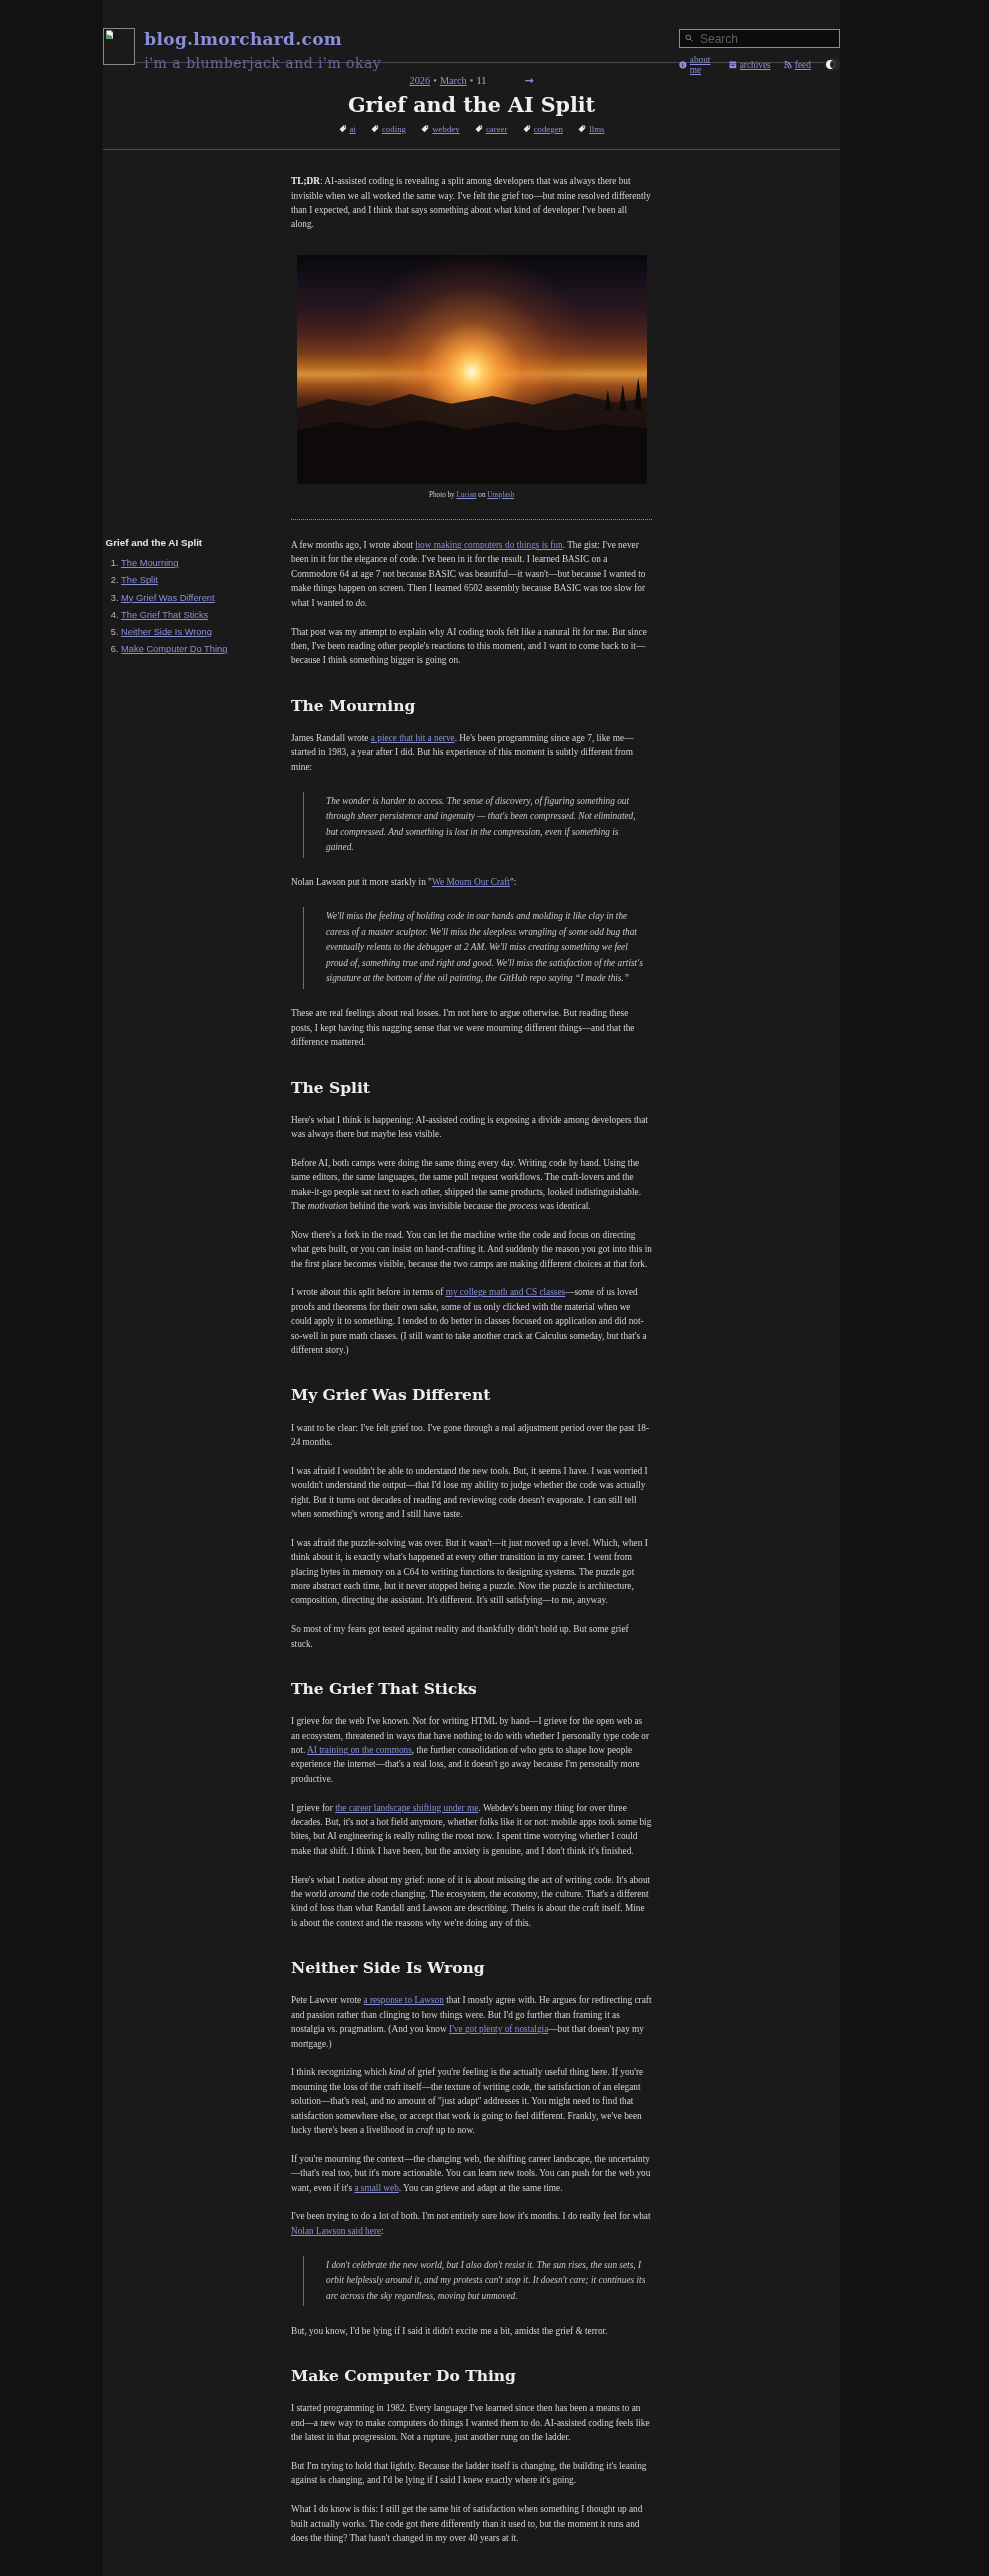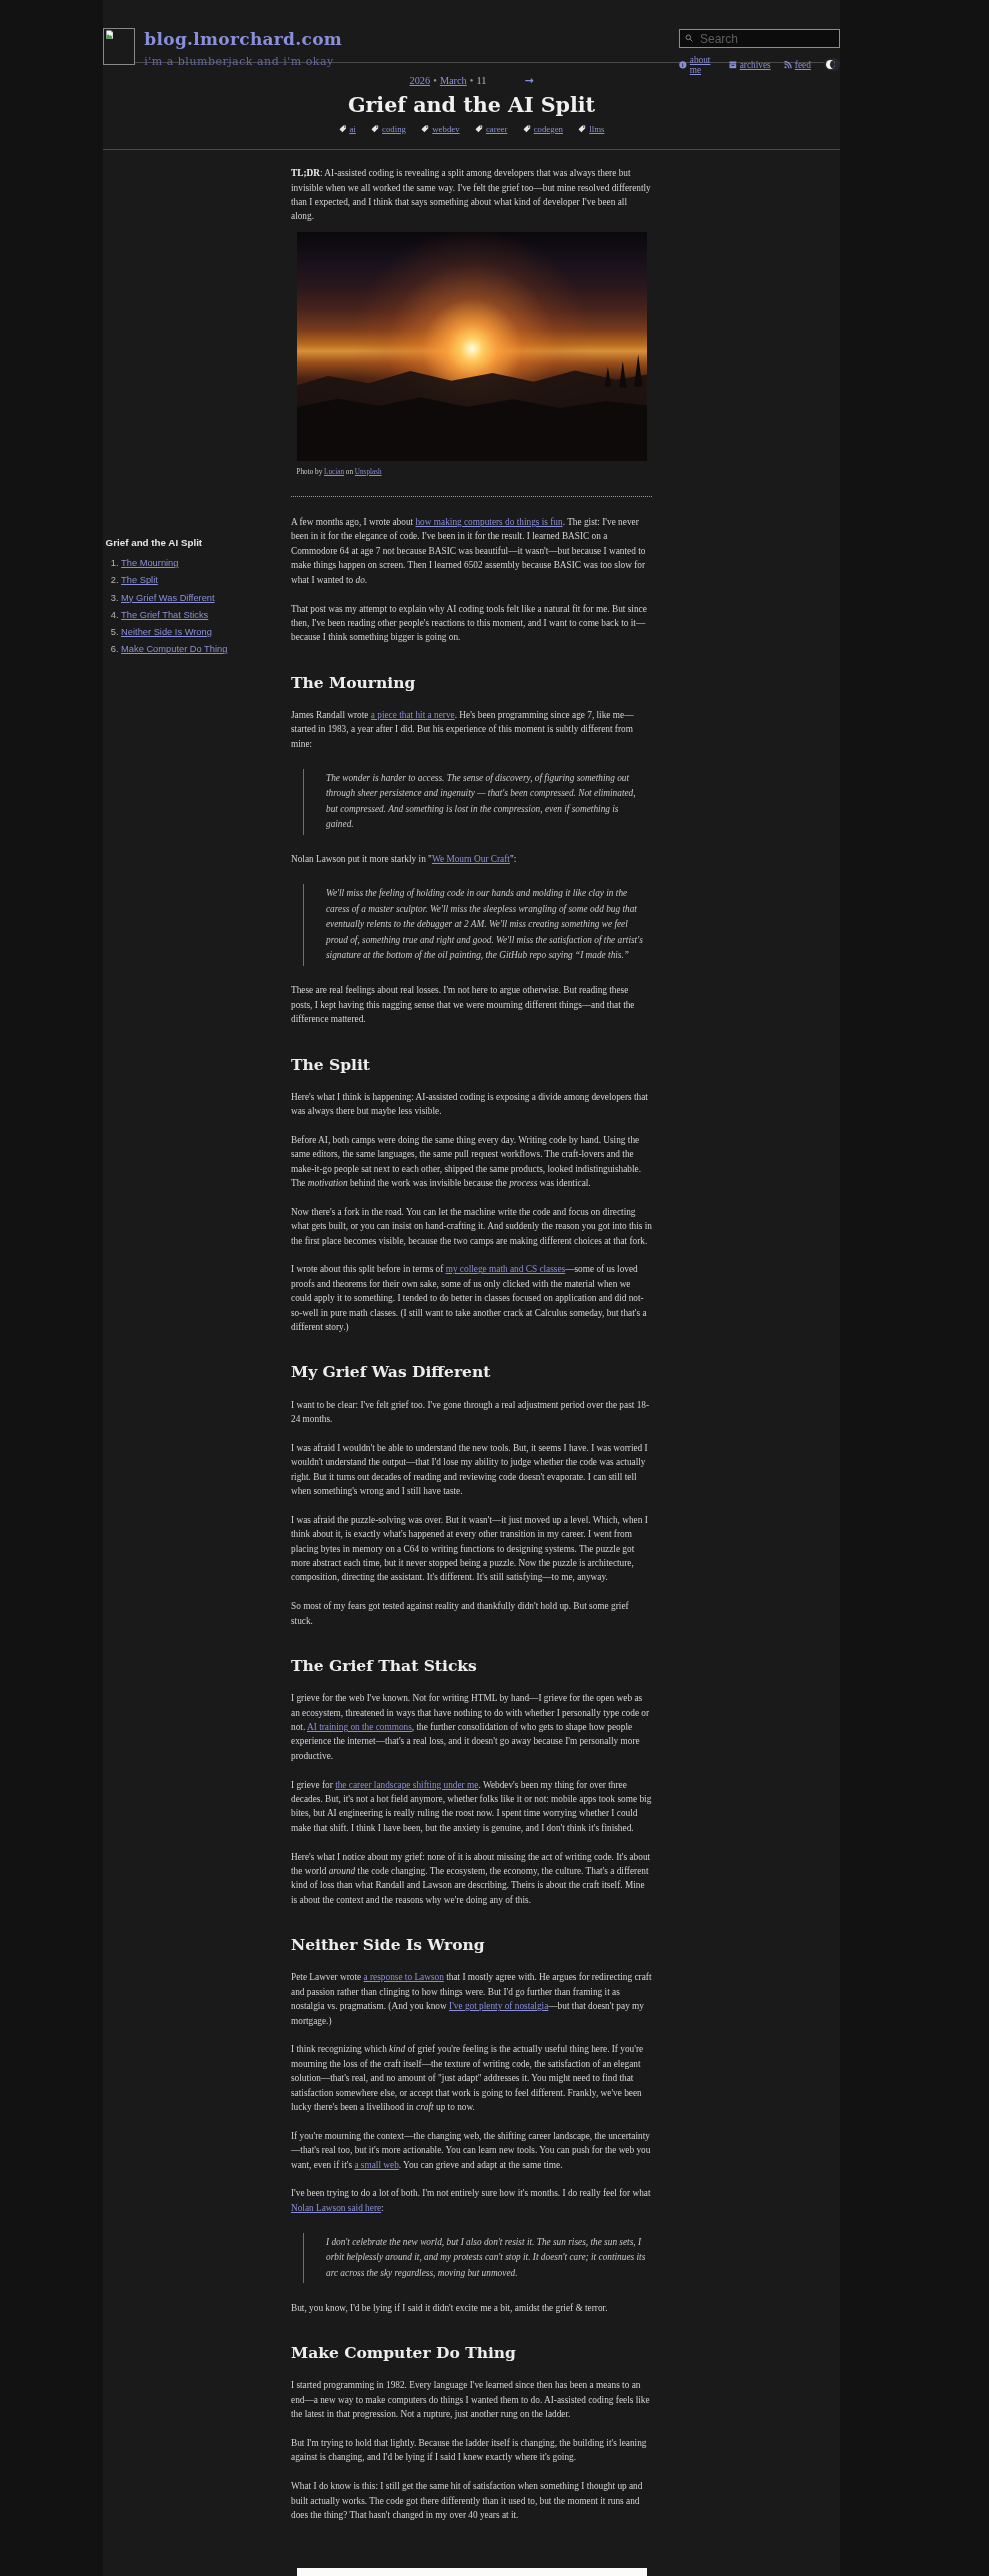--- a/index.html
+++ b/index.html
@@ -18,21 +18,21 @@
     box-sizing:border-box;height:63px;padding-top:28px;
     border-bottom:0.5px solid #4b4b4b;
     display:flex;justify-content:space-between;align-items:flex-start;
   }
   .brand{display:flex;gap:9.3px;}
   .logo-box{width:32px;height:37px;border:0.5px solid #888;box-sizing:border-box;padding:1px;background:#1a1a1a;}
   .site-title{
     font-family:"DejaVu Serif", serif;font-weight:bold;font-size:17px;
     color:#8a90d8;text-decoration:none;display:block;margin-top:1px;letter-spacing:0.3px;
   }
-  .tagline{color:#62679f;font-size:11px;margin-top:5.7px;font-family:"DejaVu Serif", serif;letter-spacing:0.5px;}
+  .tagline{color:#62679f;font-size:14px;margin-top:5.7px;font-family:"DejaVu Serif", serif;letter-spacing:0.5px;}
   .header-controls{width:161px;margin-top:1px;}
   .search-box{
     box-sizing:border-box;display:flex;align-items:center;gap:4.6px;
     border:0.5px solid #8d8d8d;background:#0c0c0c;height:19px;padding:0 5.2px;
   }
   .search-box input{
     flex:1;background:transparent;border:none;outline:none;
     color:#ddd;font-size:12px;font-family:"Liberation Sans", sans-serif;
   }
   .search-box input::placeholder{color:#5e5e5e;}
@@ -51,23 +51,23 @@
   .post-date{font-size:10.3px;color:#b5b5b5;}
   .post-date .sep{color:#9a9a9a;margin:0 3.1px;}
   .arrow-link{text-decoration:none;font-weight:bold;margin-left:38px;font-size:10.8px;font-family:"DejaVu Sans", sans-serif;}
   .post-title{
     font-family:"DejaVu Serif", serif;font-weight:bold;color:#f0f0f0;
     font-size:20.6px;line-height:25px;margin:6.2px 0 5.2px;
   }
   .post-tags{display:flex;justify-content:center;gap:15.5px;font-size:8.8px;}
   .post-tags a{display:inline-flex;align-items:center;gap:3.1px;}
   
-  .tldr{width:361px;margin:16px auto 0;font-size:9.3px;line-height:14.4px;color:#d4d4d4;}
+  .tldr{width:361px;margin:24px auto 0;font-size:9.3px;line-height:14.4px;color:#d4d4d4;}
   .tldr strong{color:#f2f2f2;}
-  figure.post-figure{width:350px;margin:8px auto 0;text-align:left;font-family:Liberation Serif, serif;}
+  figure.post-figure{width:350px;margin:23px auto 0;text-align:center;font-family:Liberation Serif, serif;}
   .sunset{
     width:350px;height:229px;
     background:
       radial-gradient(circle at 50% 51%, #fffbe8 0px, #ffe9a0 5.2px, #ffc75a 12.4px, rgba(255,160,60,0.85) 26px, rgba(230,120,40,0.45) 50px, rgba(180,80,30,0.18) 85px, rgba(0,0,0,0) 121px),
       linear-gradient(to bottom, #0a080d 0%, #17101a 12%, #2a171d 24%, #48231c 34%, #7a3c1c 43%, #b86a1e 49%, #d8913a 52%, #9a4f1a 57%, #4a2313 64%, #241310 74%, #120c0b 86%, #0a0808 100%);
     position:relative;overflow:hidden;
   }
   .sunset svg{position:absolute;left:0;bottom:0;}
   figcaption{margin-top:7.2px;font-size:7.2px;color:#cfcfcf;}
   hr.dotted{border:none;border-top:0.5px dotted #999;width:361px;margin:19.6px auto 0;}

